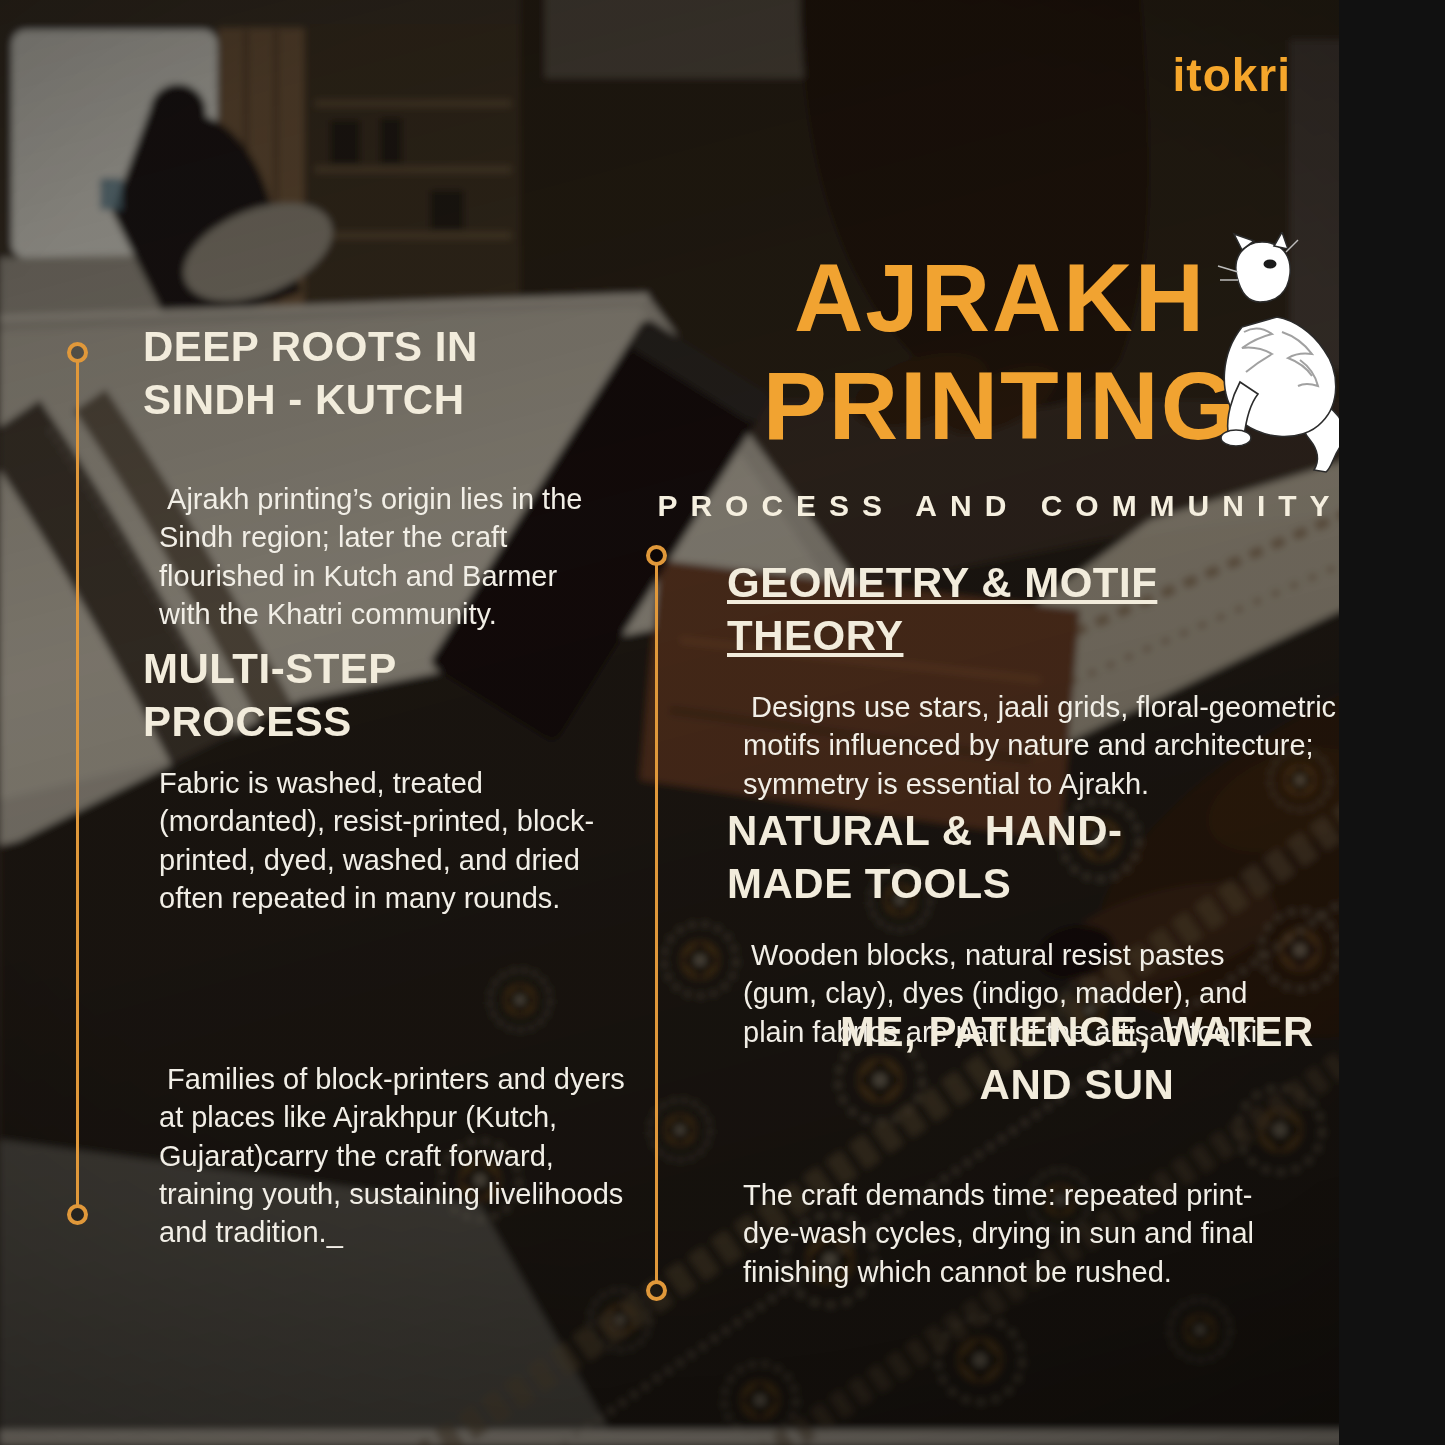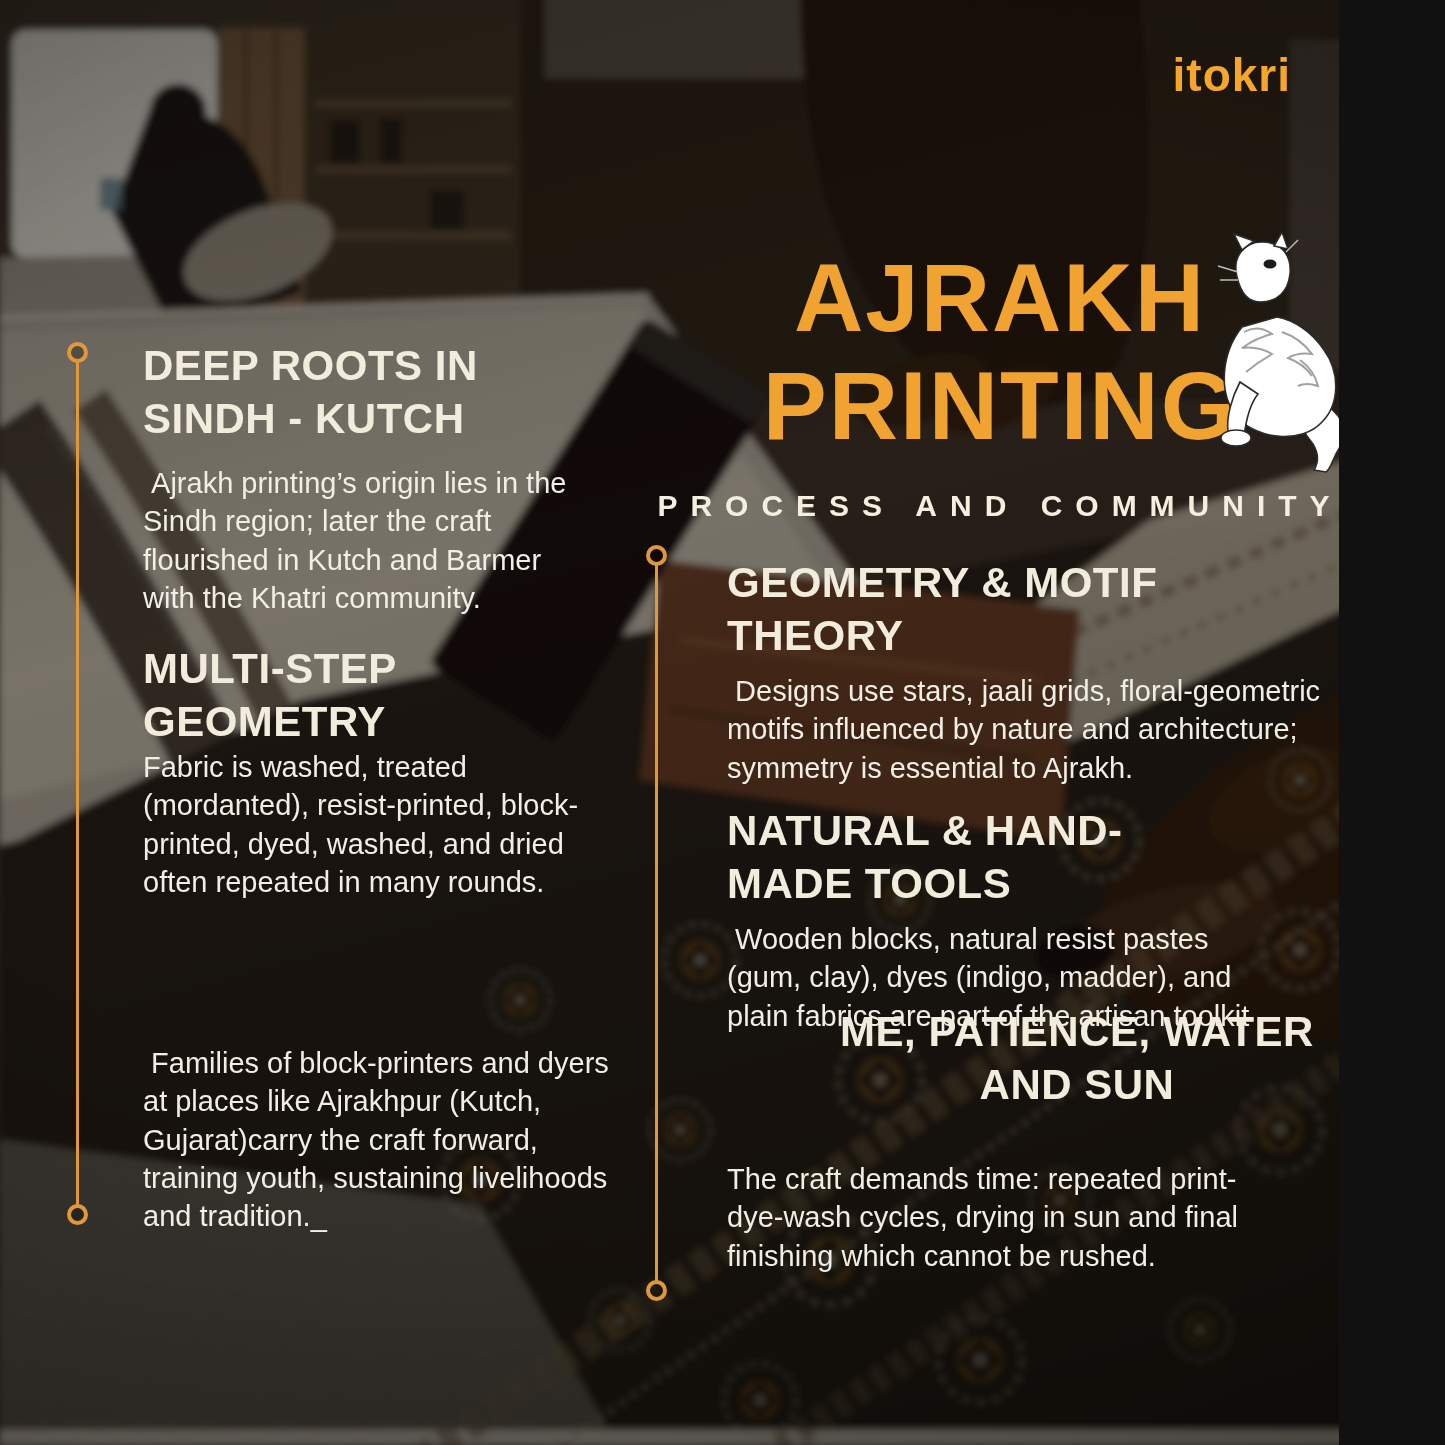--- a/index.html
+++ b/index.html
@@ -21,28 +21,28 @@
   .vline{position:absolute;width:3px;background:#E0983A;border-radius:2px;}
   .line-left{left:76px;top:360px;height:848px;}
   .line-right{left:655px;top:562px;height:722px;}
   .dot{position:absolute;width:13px;height:13px;border:4px solid #E0983A;border-radius:50%;background:rgba(0,0,0,.25);}
   .dot-l-top{left:67px;top:342px;}
   .dot-l-bot{left:67px;top:1204px;}
   .dot-r-top{left:646px;top:545px;}
   .dot-r-bot{left:646px;top:1280px;}
   .th{position:absolute;margin:0;font-size:42px;line-height:1.27;font-weight:800;
       color:#F2ECDC;white-space:pre-line;letter-spacing:.5px;}
-  .tb{position:absolute;margin:0;font-size:29px;line-height:1.32;font-weight:400;
+  .tb{position:absolute;margin:16px;font-size:29px;line-height:1.32;font-weight:400;
       color:#F1EEE6;white-space:pre-line;}
   .colL{left:143px;width:560px;}
   .colR{left:727px;width:700px;}
-  .lh1{top:339px;} .lb1{top:464px;}
+  .lh1{top:320px;} .lb1{top:464px;}
   .lh2{top:642px;} .lb2{top:748px;}
   .lh3{top:894px;} .lb3{top:1044px;}
-  .rh1{top:556px;} .rb1{top:672px;}
+  .rh1{top:556px;text-decoration:underline;} .rb1{top:672px;}
   .rh2{top:804px;} .rb2{top:920px;}
   .rh3{top:1005px;text-align:center;} .rb3{top:1160px;}
 </style>
 </head>
 <body>
 
 <div class="poster">
 
   <svg class="bg" viewBox="0 0 1445 1445" preserveAspectRatio="none" aria-hidden="true">
     <defs>
@@ -186,21 +186,21 @@
   <div class="dot dot-r-bot"></div>
 
   <h2 class="th colL lh1">DEEP ROOTS IN
 SINDH - KUTCH</h2>
   <p class="tb colL lb1">&nbsp;Ajrakh printing’s origin lies in the
 Sindh region; later the craft
 flourished in Kutch and Barmer
 with the Khatri community.</p>
 
   <h2 class="th colL lh2">MULTI-STEP
-GEOMETRY</h2>
+PROCESS</h2>
   <p class="tb colL lb2">Fabric is washed, treated
 (mordanted), resist-printed, block-
 printed, dyed, washed, and dried
 often repeated in many rounds.</p>
 
   <p class="tb colL lb3">&nbsp;Families of block-printers and dyers
 at places like Ajrakhpur (Kutch,
 Gujarat)carry the craft forward,
 training youth, sustaining livelihoods
 and tradition._</p>

